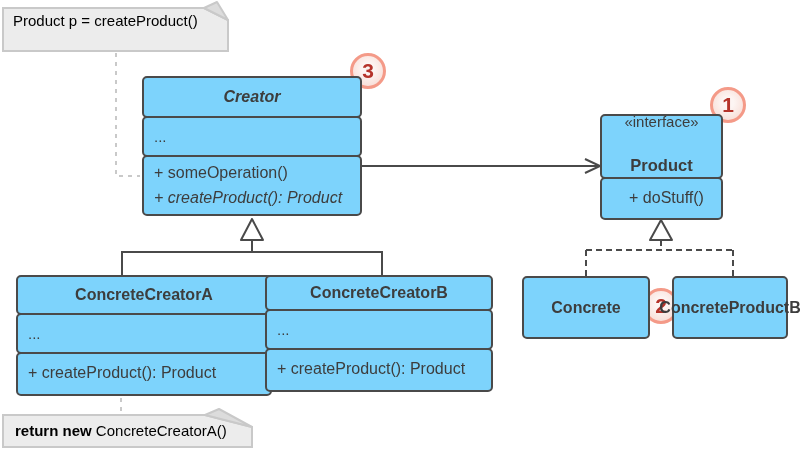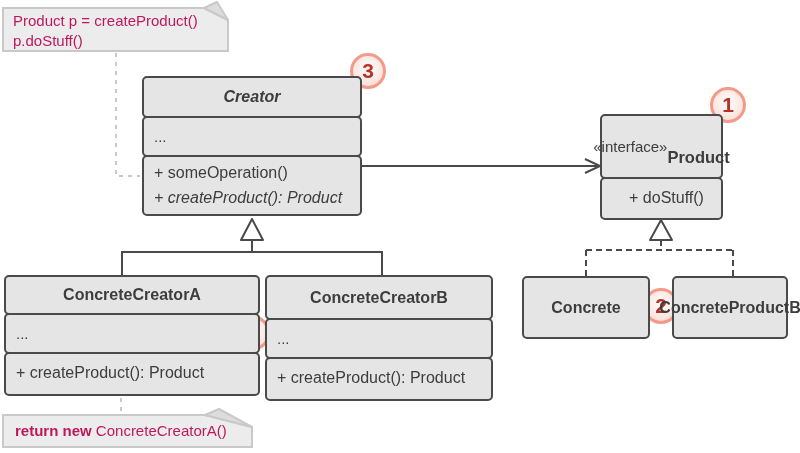--- a/index.html
+++ b/index.html
@@ -9,34 +9,34 @@
     color:#3d3d3d;overflow:hidden;
   }
   
   .badge{position:absolute;z-index:1;width:36px;height:36px;border-radius:50%;
     border:3px solid #f49a88;box-sizing:border-box;
     background:radial-gradient(circle at 50% 42%, #fdf5f3 25%, #f9e2dc 70%, #f6d6cf 100%);
     display:flex;align-items:center;justify-content:center;
     color:#b5332a;font-size:21px;font-weight:bold;}
   svg.wires{position:absolute;left:0;top:0;z-index:2;}
   .uml-box{position:absolute;z-index:3;}
-  .comp{box-sizing:border-box;background:#e5e5e5;border:2px solid #4a4a4a;border-radius:5px;}
+  .comp{box-sizing:border-box;background:#7dd3fc;border:2px solid #4a4a4a;border-radius:5px;}
   .comp + .comp{margin-top:-2px;}
   .comp-title{display:flex;align-items:center;justify-content:center;
     font-size:16px;font-weight:bold;}
   .comp-title.italic{font-style:italic;}
   .comp-dots{display:flex;align-items:center;padding-left:10px;font-size:15px;}
   .comp-methods{padding:3px 0 4px 10px;font-size:16px;line-height:25px;white-space:nowrap;}
   .method.italic{font-style:italic;}
-  .iface-head{display:flex;flex-direction:row;align-items:center;justify-content:center;}
+  .iface-head{display:flex;flex-direction:column;align-items:center;justify-content:flex-end;}
   .stereotype{font-size:15px;line-height:21px;}
   .iface-name{font-size:16.5px;font-weight:bold;line-height:23px;margin-top:22px;}
   .plain-box{display:flex;flex-direction:row;align-items:center;justify-content:center;
     font-size:16px;font-weight:bold;line-height:22px;text-align:center;}
-  .note-text{position:absolute;z-index:3;font-size:15px;line-height:20px;color:#be185d;white-space:nowrap;}
+  .note-text{position:absolute;z-index:3;font-size:15px;line-height:20px;color:#000000;white-space:nowrap;}
   .note-text .bold{font-weight:bold;}
 </style>
 </head>
 <body>
 
 <div class="canvas">
 
   <div class="badge" style="left:710px;top:87px;">
       <span>1</span>
     </div>
@@ -66,21 +66,20 @@
 
     <path d="M252 240 V252 M122 252 H382 M122 251 V276 M382 251 V276" fill="none" stroke="#4a4a4a" stroke-width="2"></path>
     <polygon points="252,219 241,240 263,240" fill="#ffffff" stroke="#4a4a4a" stroke-width="2" stroke-linejoin="round"></polygon>
 
     <path d="M661 240 V250 M586 250 H733 M586 250 V277 M733 250 V277" fill="none" stroke="#4a4a4a" stroke-width="2" stroke-dasharray="6 4"></path>
     <polygon points="661,220 650,240 672,240" fill="#ffffff" stroke="#4a4a4a" stroke-width="2" stroke-linejoin="round"></polygon>
   </svg>
 
   <div class="note-text" style="left:13px;top:11px;">
     <div>Product p = createProduct()</div>
-    <div>p.doStuff()</div>
   </div>
   <div class="note-text" style="left:15px;top:421px;">
     <span class="bold">return new</span>
     <span>ConcreteCreatorA()</span>
   </div>
 
   <div class="uml-box" style="left:142px;top:76px;width:220px;">
     <div class="comp comp-title italic" style="height:42px;">
       <span>Creator</span>
     </div>
@@ -96,34 +95,34 @@
   <div class="uml-box" style="left:600px;top:114px;width:123px;">
     <div class="comp iface-head" style="height:65px;">
       <div class="stereotype">«interface»</div>
       <div class="iface-name">Product</div>
     </div>
     <div class="comp comp-methods" style="height:43px;padding-top:6px;text-align:center;">
       <div class="method">+ doStuff()</div>
     </div>
   </div>
 
-  <div class="uml-box" style="left:4px;top:275px;width:256px;border-radius:15px;">
+  <div class="uml-box" style="left:16px;top:275px;width:256px;border-radius:15px;">
     <div class="comp comp-title" style="height:40px;">
       <span>ConcreteCreatorA</span>
     </div>
     <div class="comp comp-dots" style="height:41px;">
       <span>...</span>
     </div>
     <div class="comp comp-methods" style="height:44px;padding-top:6px;">
       <div class="method">+ createProduct(): Product</div>
     </div>
   </div>
 
   <div class="uml-box" style="left:265px;top:275px;width:228px;">
-    <div class="comp comp-title" style="height:45px;">
+    <div class="comp comp-title" style="height:36px;">
       <span>ConcreteCreatorB</span>
     </div>
     <div class="comp comp-dots" style="height:41px;">
       <span>...</span>
     </div>
     <div class="comp comp-methods" style="height:44px;padding-top:6px;">
       <div class="method">+ createProduct(): Product</div>
     </div>
   </div>
 

